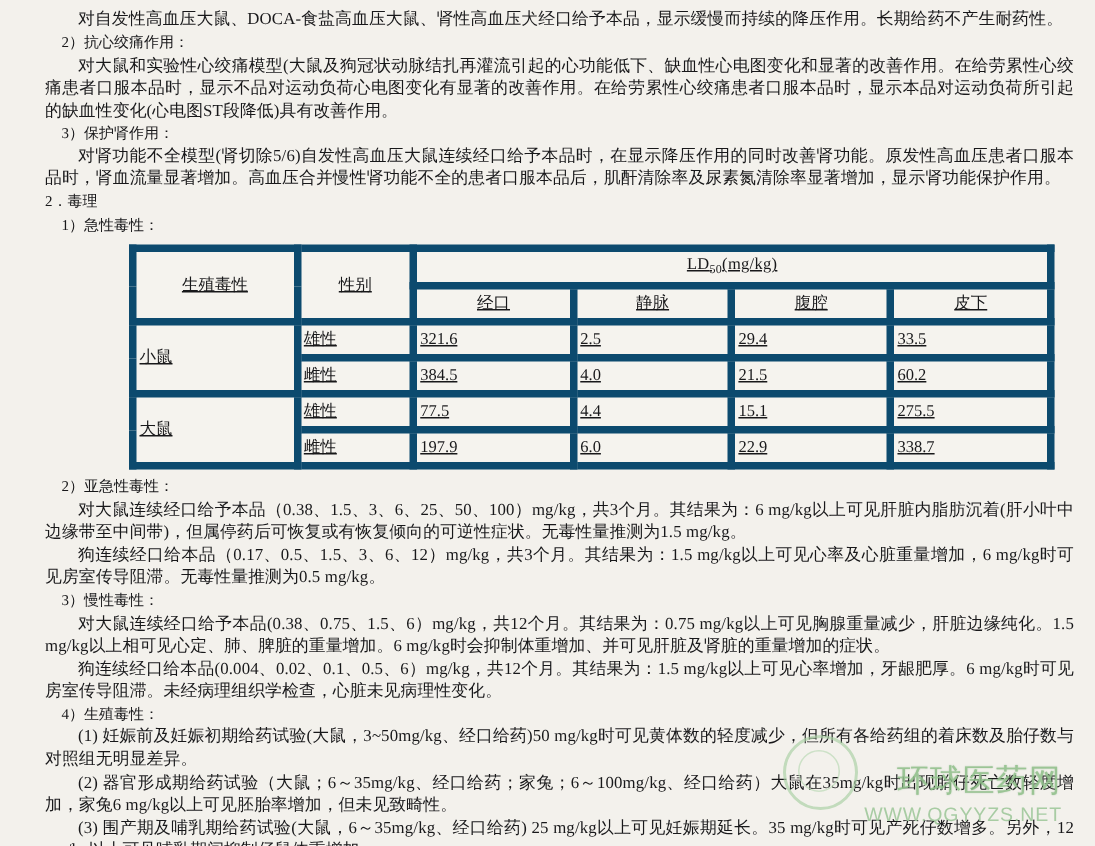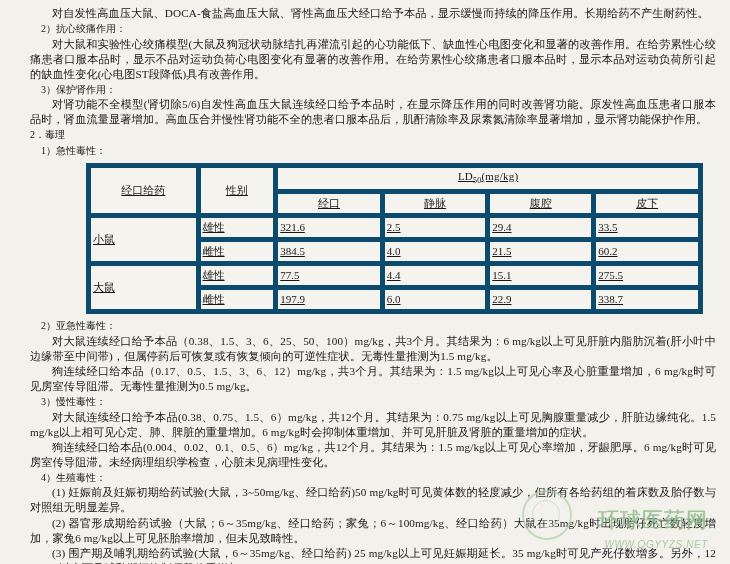--- a/index.html
+++ b/index.html
@@ -91,24 +91,23 @@
     color: #8fbf8a;
     letter-spacing: 1px;
     text-shadow: 0 0 1px rgba(120,170,115,0.7);
     margin-left: 33px;
   }
   .wm-url {
     position: absolute;
     right: 14px;
     bottom: 8px;
     font-family: "Liberation Sans", sans-serif;
-    font-size: 10px;
+    font-size: 13px;
     color: #9ec79a;
     letter-spacing: 0.6px;
-    font-style: italic;
   }
   .wm-circle {
     position: absolute;
     right: 150px;
     bottom: 18px;
     width: 46px;
     height: 46px;
     border: 2px solid #a8cfa3;
     border-radius: 50%;
     opacity: 0.75;
@@ -134,21 +133,21 @@
   <p class="para indent">对大鼠和实验性心绞痛模型(大鼠及狗冠状动脉结扎再灌流引起的心功能低下、缺血性心电图变化和显著的改善作用。在给劳累性心绞痛患者口服本品时，显示不品对运动负荷心电图变化有显著的改善作用。在给劳累性心绞痛患者口服本品时，显示本品对运动负荷所引起的缺血性变化(心电图ST段降低)具有改善作用。</p>
   <p class="sec-num indent1">3）保护肾作用：</p>
   <p class="para indent">对肾功能不全模型(肾切除5/6)自发性高血压大鼠连续经口给予本品时，在显示降压作用的同时改善肾功能。原发性高血压患者口服本品时，肾血流量显著增加。高血压合并慢性肾功能不全的患者口服本品后，肌酐清除率及尿素氮清除率显著增加，显示肾功能保护作用。</p>
   <p class="sec-num">2．毒理</p>
   <p class="sec-num indent1">1）急性毒性：</p>
 
   <div class="tbl-wrap">
     <table class="tox">
       <tbody>
           <tr>
-        <th class="species" rowspan="2">经口给药</th>
+        <th class="species" rowspan="2">生殖毒性</th>
         <th class="sexcol" rowspan="2">性别</th>
         <th colspan="4" class="ld-head">
           <span>LD</span><sub>50</sub><span>(mg/kg)</span>
         </th>
       </tr>
       <tr>
         <th class="valcol">经口</th>
         <th class="valcol">静脉</th>
         <th class="valcol">腹腔</th>
         <th class="valcol">皮下</th>

